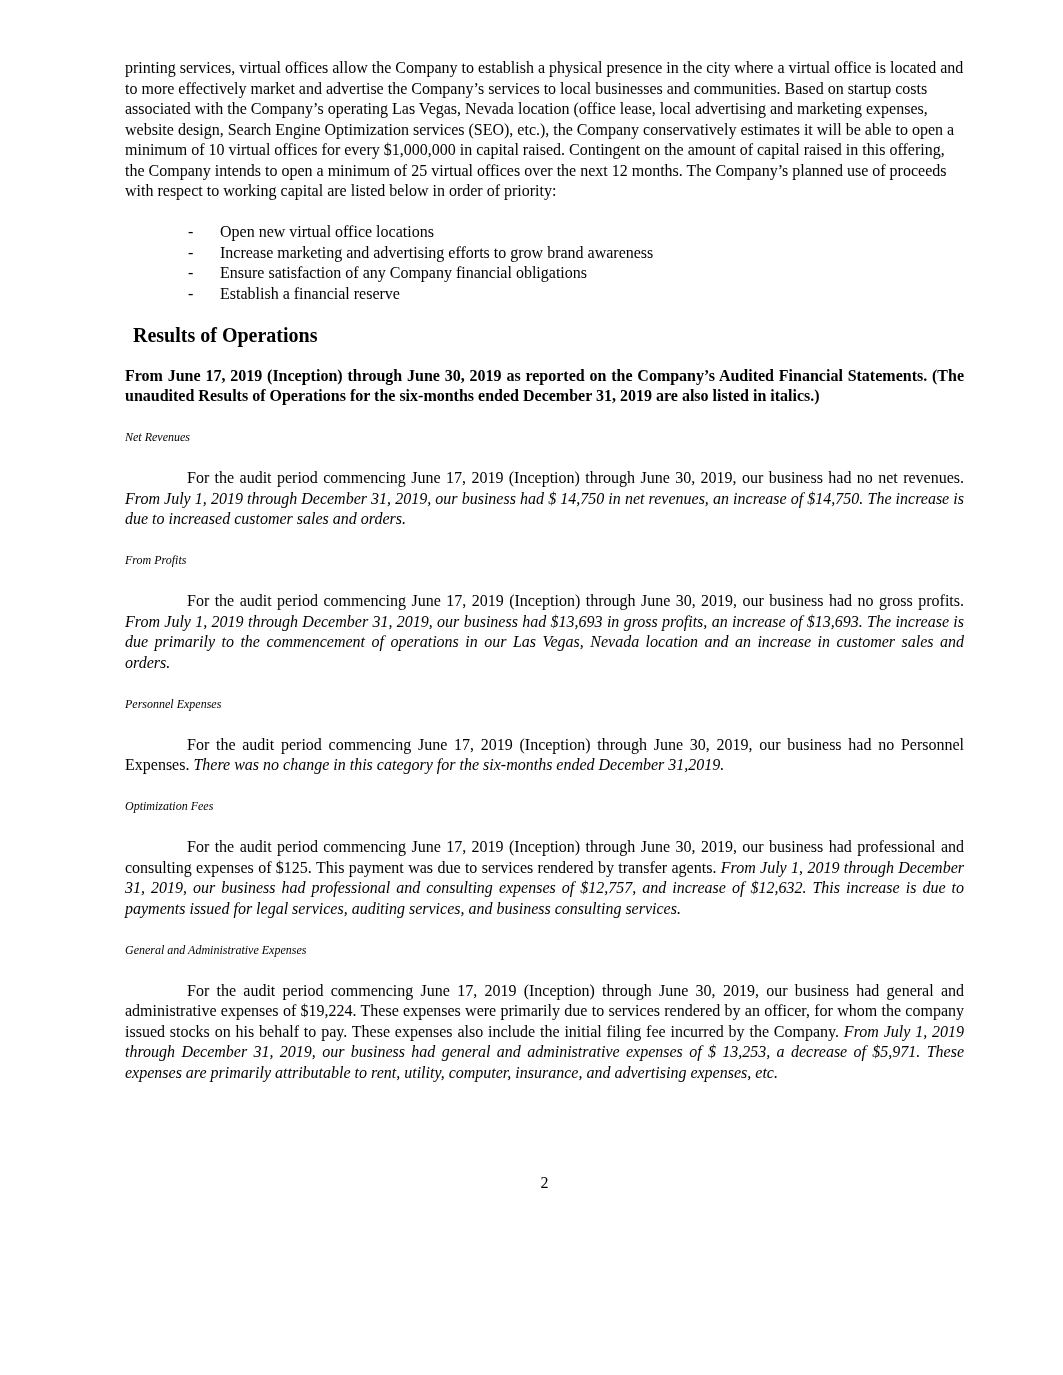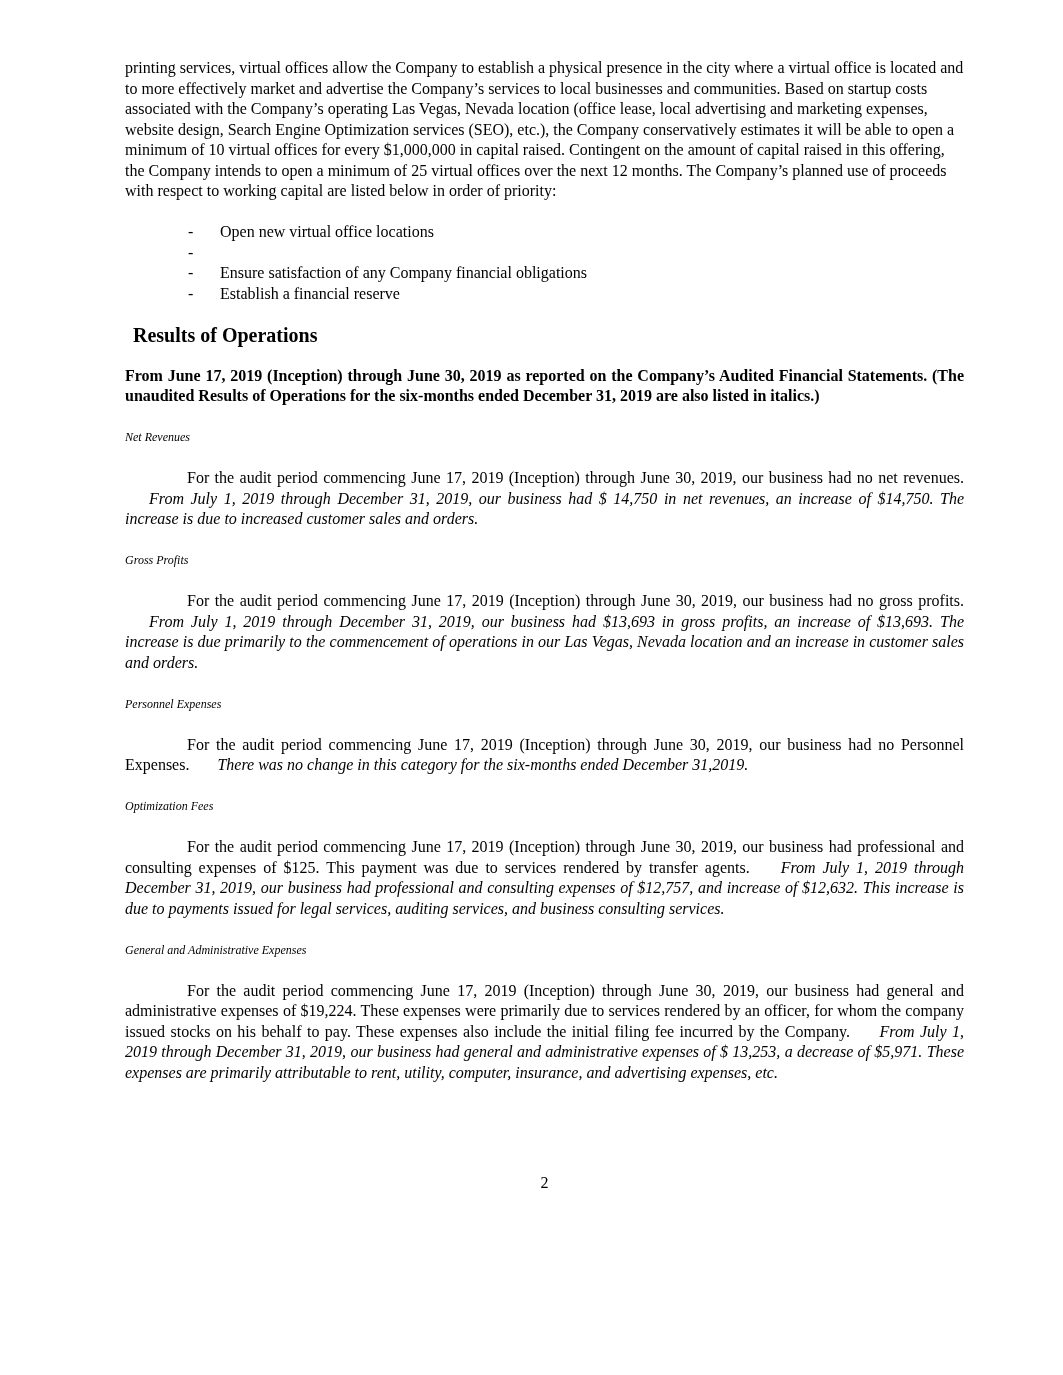--- a/index.html
+++ b/index.html
@@ -14,21 +14,21 @@
     font-size: 16px;
     line-height: 20.5px;
     color: #000000;
     overflow: hidden;
   }
   p { margin: 0 0 20.5px 0; }
   .intro { text-align: left; }
   .just { text-align: justify; }
   .indent { text-indent: 62px; }
   .bold-italic { font-weight: bold; }
-  .italic { font-style: italic; margin-left: 24px; }
+  .italic { font-style: italic; }
   .bold-heading {
     font-weight: bold;
     font-size: 20px;
     margin: 0 0 20.5px 0;
     padding-left: 8px;
   }
   .italic-heading {
     font-style: italic;
     font-weight: normal;
     font-size: 12px;
@@ -58,20 +58,21 @@
 
   <p class="intro">printing services, virtual offices allow the Company to establish a physical presence in the city where a virtual office is located and to more effectively market and advertise the Company’s services to local businesses and communities. Based on startup costs associated with the Company’s operating Las Vegas, Nevada location (office lease, local advertising and marketing expenses, website design, Search Engine Optimization services (SEO), etc.), the Company conservatively estimates it will be able to open a minimum of 10 virtual offices for every $1,000,000 in capital raised. Contingent on the amount of capital raised in this offering, the Company intends to open a minimum of 25 virtual offices over the next 12 months. The Company’s planned use of proceeds with respect to working capital are listed below in order of priority:</p>
 
   <ul class="dash-list">
     <li>
       <span class="dash">-</span>
       <span>Open new virtual office locations</span>
     </li>
     <li>
       <span class="dash">-</span>
+      <span>Increase marketing and advertising efforts to grow brand awareness</span>
     </li>
     <li>
       <span class="dash">-</span>
       <span>Ensure satisfaction of any Company financial obligations</span>
     </li>
     <li>
       <span class="dash">-</span>
       <span>Establish a financial reserve</span>
     </li>
   </ul>
@@ -79,21 +80,21 @@
   <h2 class="bold-heading">Results of Operations</h2>
 
   <p class="bold-italic just">From June 17, 2019 (Inception) through June 30, 2019 as reported on the Company’s Audited Financial Statements. (The unaudited Results of Operations for the six-months ended December 31, 2019 are also listed in italics.)</p>
 
   <section>
     <h3 class="italic-heading">Net Revenues</h3>
     <p class="indent just"><span>For the audit period commencing June 17, 2019 (Inception) through June 30, 2019, our business had no net revenues. </span><span class="italic">From July 1, 2019 through December 31, 2019, our business had $ 14,750 in net revenues, an increase of $14,750. The increase is due to increased customer sales and orders.</span></p>
   </section>
 
   <section>
-    <h3 class="italic-heading">Gross Profits</h3>
+    <h3 class="italic-heading">From Profits</h3>
     <p class="indent just"><span>For the audit period commencing June 17, 2019 (Inception) through June 30, 2019, our business had no gross profits. </span><span class="italic">From July 1, 2019 through December 31, 2019, our business had $13,693 in gross profits, an increase of $13,693. The increase is due primarily to the commencement of operations in our Las Vegas, Nevada location and an increase in customer sales and orders.</span></p>
   </section>
 
   <section>
     <h3 class="italic-heading">Personnel Expenses</h3>
     <p class="indent just"><span>For the audit period commencing June 17, 2019 (Inception) through June 30, 2019, our business had no Personnel Expenses. </span><span class="italic">There was no change in this category for the six-months ended December 31,2019.</span></p>
   </section>
 
   <section>
     <h3 class="italic-heading">Optimization Fees</h3>

